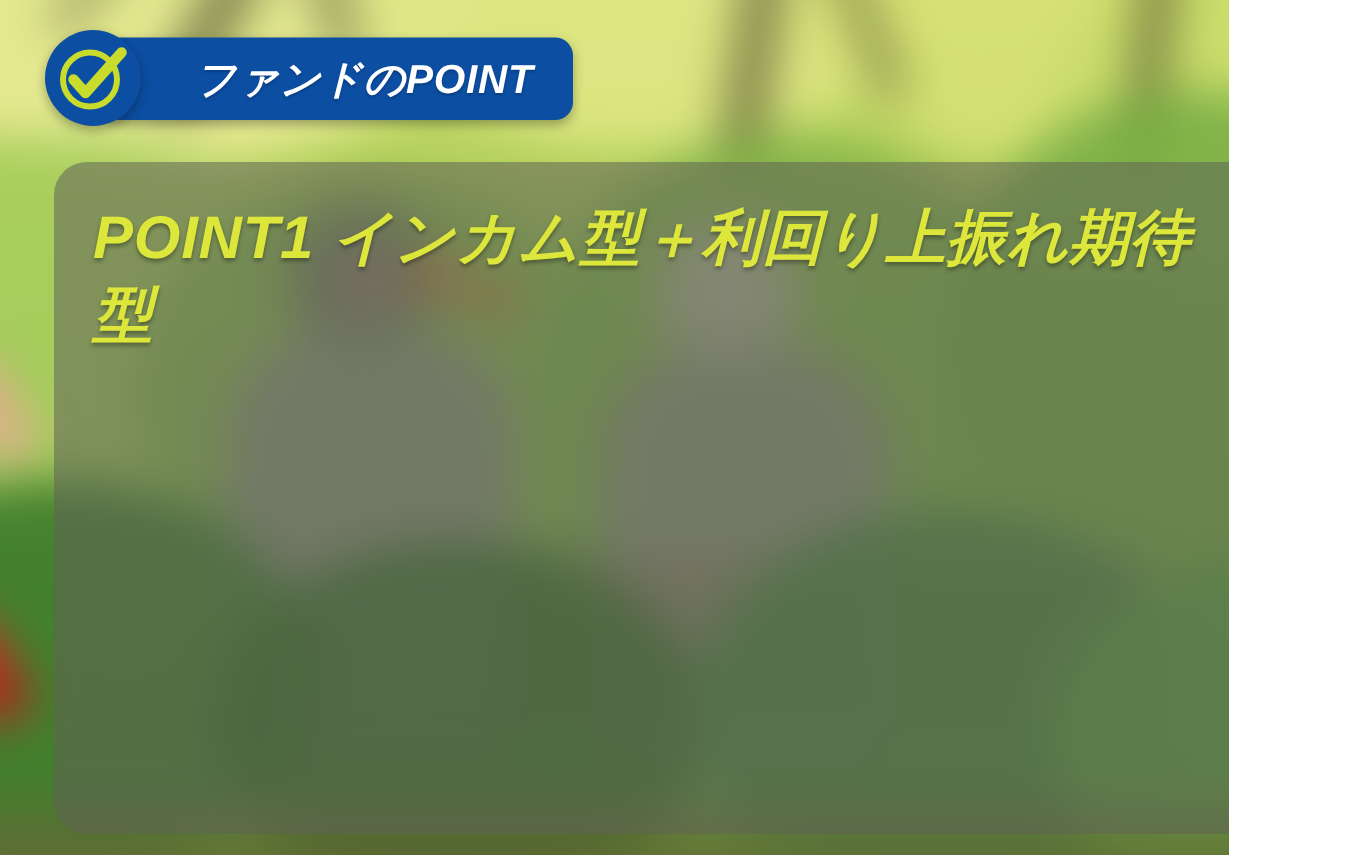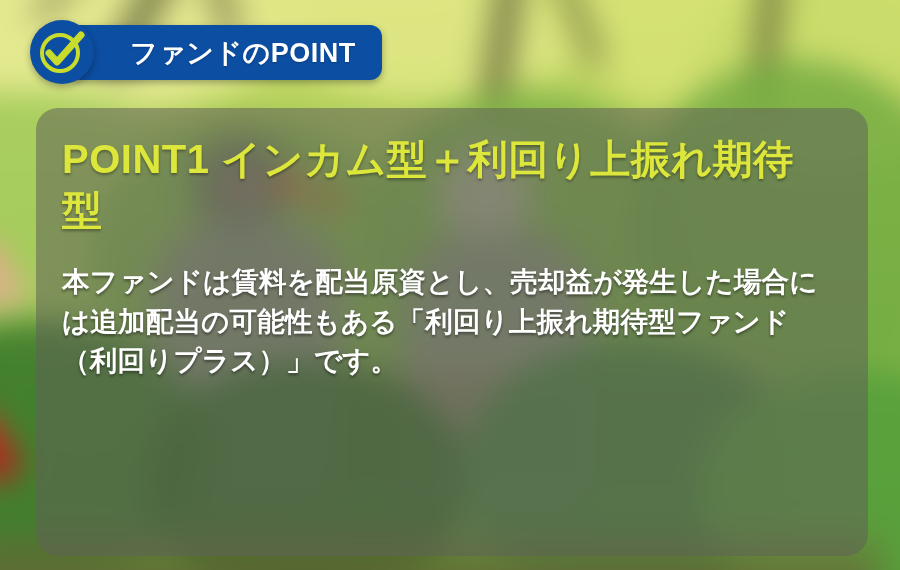--- a/index.html
+++ b/index.html
@@ -6,24 +6,25 @@
     margin: 0;
     padding: 0;
     background: #ffffff;
   }
   body {
     font-family: "Liberation Sans", "DejaVu Sans", sans-serif;
   }
 
   .screen {
     position: relative;
-    width: 900px;
+    width: 819px;
     height: 570px;
     overflow: hidden;
     background: #8fae3f;
+    font-style: italic;
   }
 
   
   .bg-photo {
     position: absolute;
     inset: -60px;
     overflow: hidden;
     filter: blur(14px);
     transform: translateZ(0);
   }
@@ -264,17 +265,16 @@
       <svg width="52" height="52" viewBox="0 0 52 52" aria-hidden="true">
         <circle cx="24" cy="27" r="18" fill="none" stroke="#c9dc2b" stroke-width="4"></circle>
         <path d="M13 27 L21 36 L45 9" fill="none" stroke="#c9dc2b" stroke-width="7" stroke-linecap="round" stroke-linejoin="round"></path>
       </svg>
     </div>
   </div>
 
   <div class="card" style="background: rgba(96, 98, 88, 0.55);">
     <h1 class="card-title" style="color: rgb(221, 230, 58);">POINT1 インカム型＋利回り上振れ期待型</h1>
     <div class="card-body" style="color: rgb(255, 255, 255);">
-      <p>本ファンドは賃料を配当原資とし、売却益が発生した場合には追加配当の可能性もある「利回り上振れ期待型ファンド（利回りプラス）」です。</p>
     </div>
   </div>
 
 </div>
 
 </body></html>

